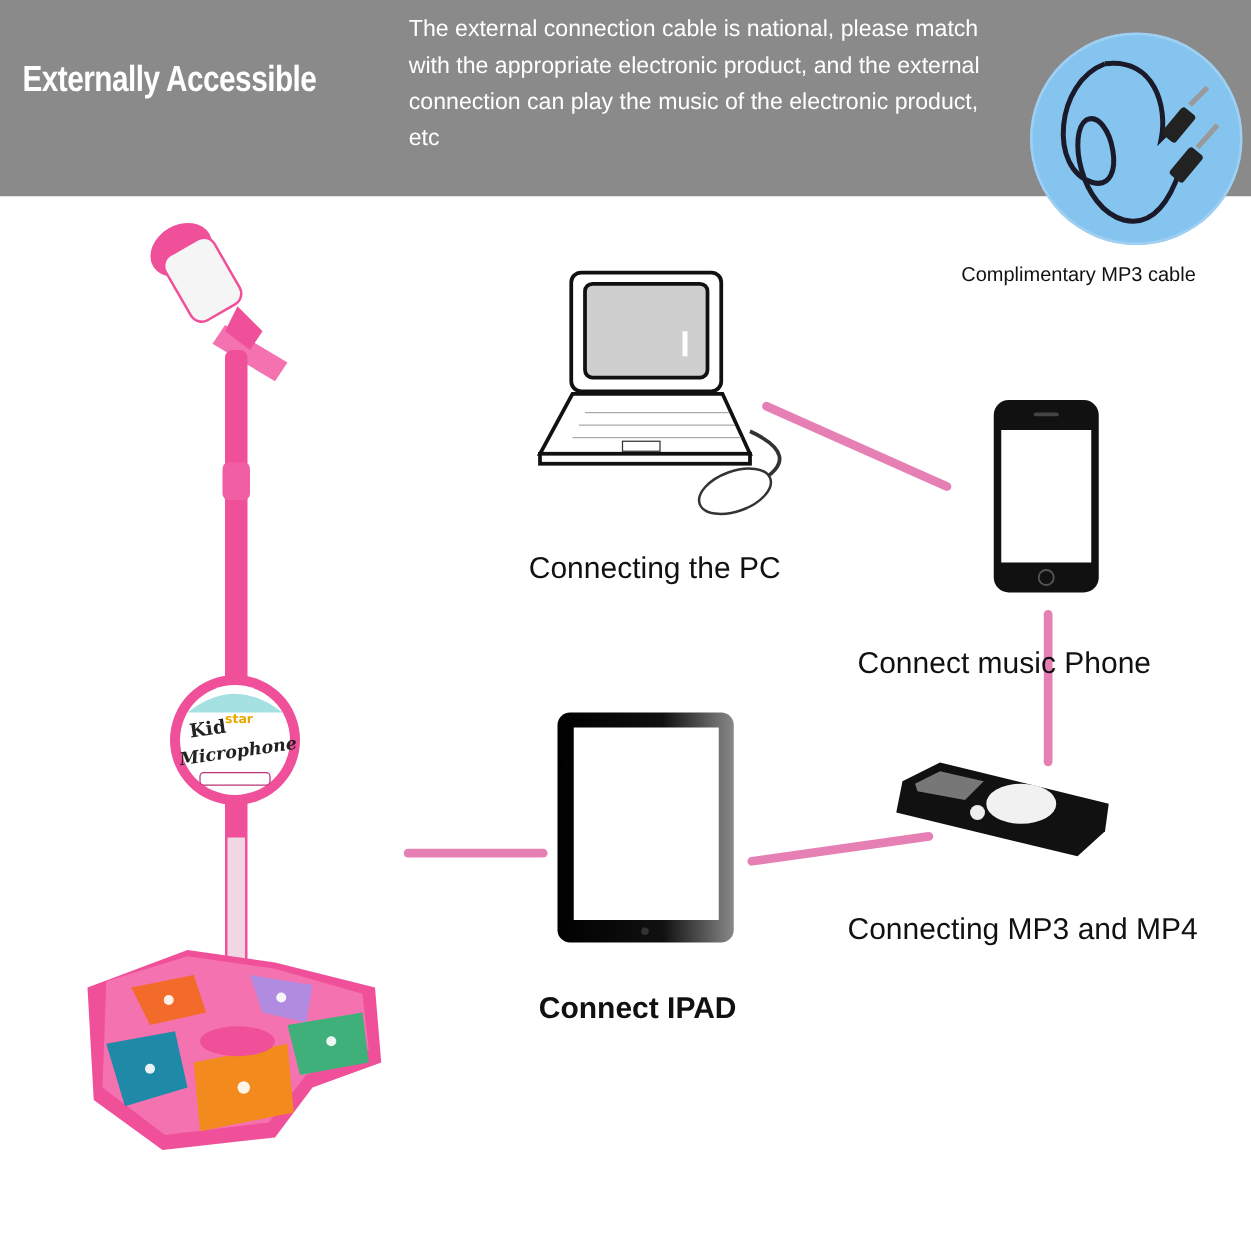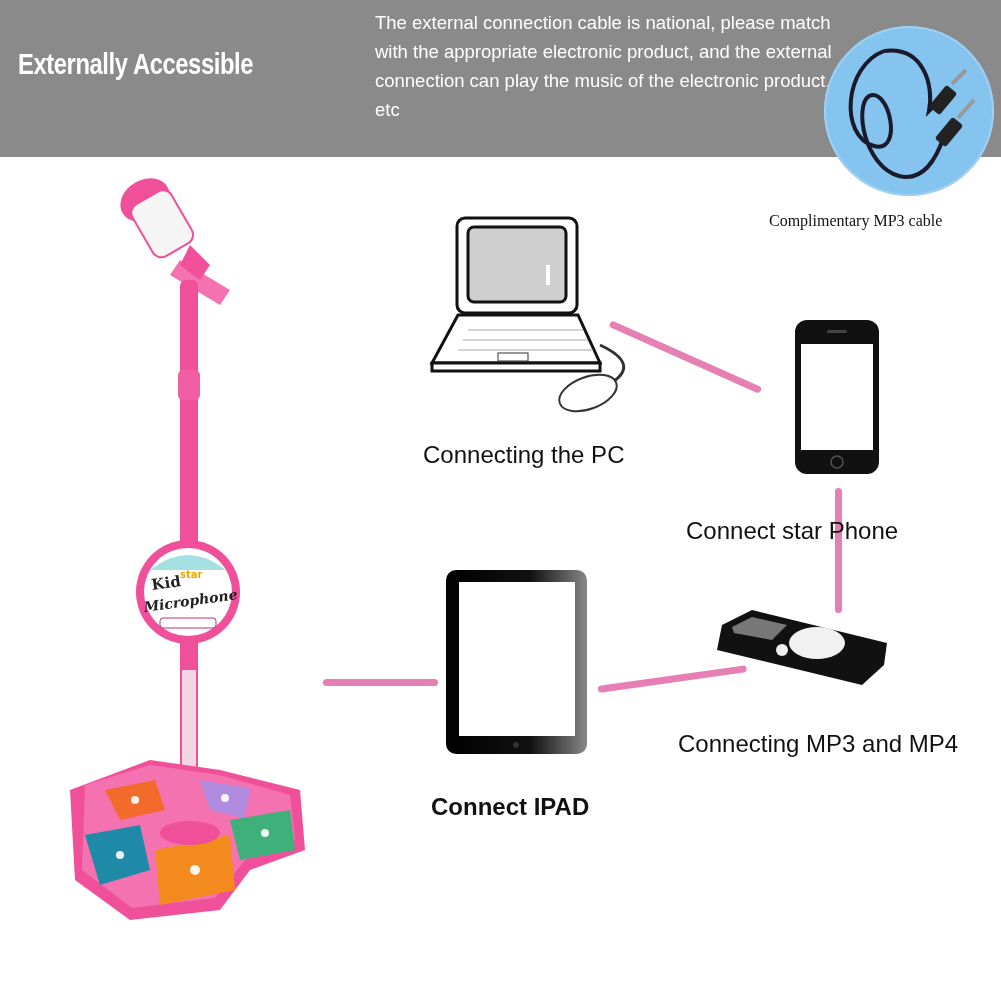--- a/index.html
+++ b/index.html
@@ -15,32 +15,31 @@
   .header-title {
     position: absolute; left: 18px; top: 48px;
     color: #ffffff; font-weight: bold; font-size: 29px;
     font-family: "Liberation Sans", sans-serif;
     transform: scaleX(0.82); transform-origin: left center;
     letter-spacing: -0.5px;
     white-space: nowrap;
   }
   .header-desc {
     position: absolute; left: 327px; top: 8px; width: 470px;
-    color: #ffffff; font-size: 18.5px; line-height: 29px; margin-left: 48px;
+    color: #ffffff; font-size: 18.5px; line-height: 29px;
   }
   .cable-circle {
     position: absolute; left: 824px; top: 26px; width: 170px; height: 170px;
     border-radius: 50%; background: #86c4f0;
     box-shadow: 0 0 0 2px #9fd0f2 inset;
   }
   .cable-label {
     position: absolute; left: 769px; top: 212px;
     font-size: 16px; color: #111;
     white-space: nowrap;
-    font-family: Liberation Serif, serif;
   }
   .label {
     position: absolute; color: #111; font-size: 24px; white-space: nowrap; margin-top: 16px;
   }
   .line {
     position: absolute; background: #e67fb4; height: 7px; border-radius: 4px;
     transform-origin: left center;
   }
   svg { position: absolute; overflow: visible; }
 </style>
@@ -127,21 +126,21 @@
   <ellipse cx="160" cy="178" rx="30" ry="16" fill="#fff" stroke="#333" stroke-width="2" transform="rotate(-20 160 178)"></ellipse>
 </svg>
 <div class="label" style="left:423px;top:425px;">Connecting the PC</div>
 
 <svg width="90" height="160" style="left:793px;top:318px;" viewBox="0 0 90 160">
   <rect x="2" y="2" width="84" height="154" rx="12" fill="#111"></rect>
   <rect x="8" y="26" width="72" height="106" fill="#fff"></rect>
   <circle cx="44" cy="144" r="6" fill="#111" stroke="#555" stroke-width="1.5"></circle>
   <rect x="34" y="12" width="20" height="3" rx="1.5" fill="#444"></rect>
 </svg>
-<div class="label" style="left:686px;top:501px;">Connect star Phone</div>
+<div class="label" style="left:686px;top:501px;">Connect music Phone</div>
 
 <svg width="180" height="80" style="left:712px;top:605px;" viewBox="0 0 180 80">
   <path d="M10 20 L 40 5 L 175 38 L 172 60 L 150 80 L 5 45 Z" fill="#111"></path>
   <path d="M20 22 L 40 12 L 75 20 L 60 35 L 22 28 Z" fill="#777"></path>
   <ellipse cx="105" cy="38" rx="28" ry="16" fill="#f1f1f1"></ellipse>
   <circle cx="70" cy="45" r="6" fill="#eee"></circle>
 </svg>
 <div class="label" style="left:678px;top:714px;">Connecting MP3 and MP4</div>
 
 <svg width="150" height="190" style="left:444px;top:568px;" viewBox="0 0 150 190">

